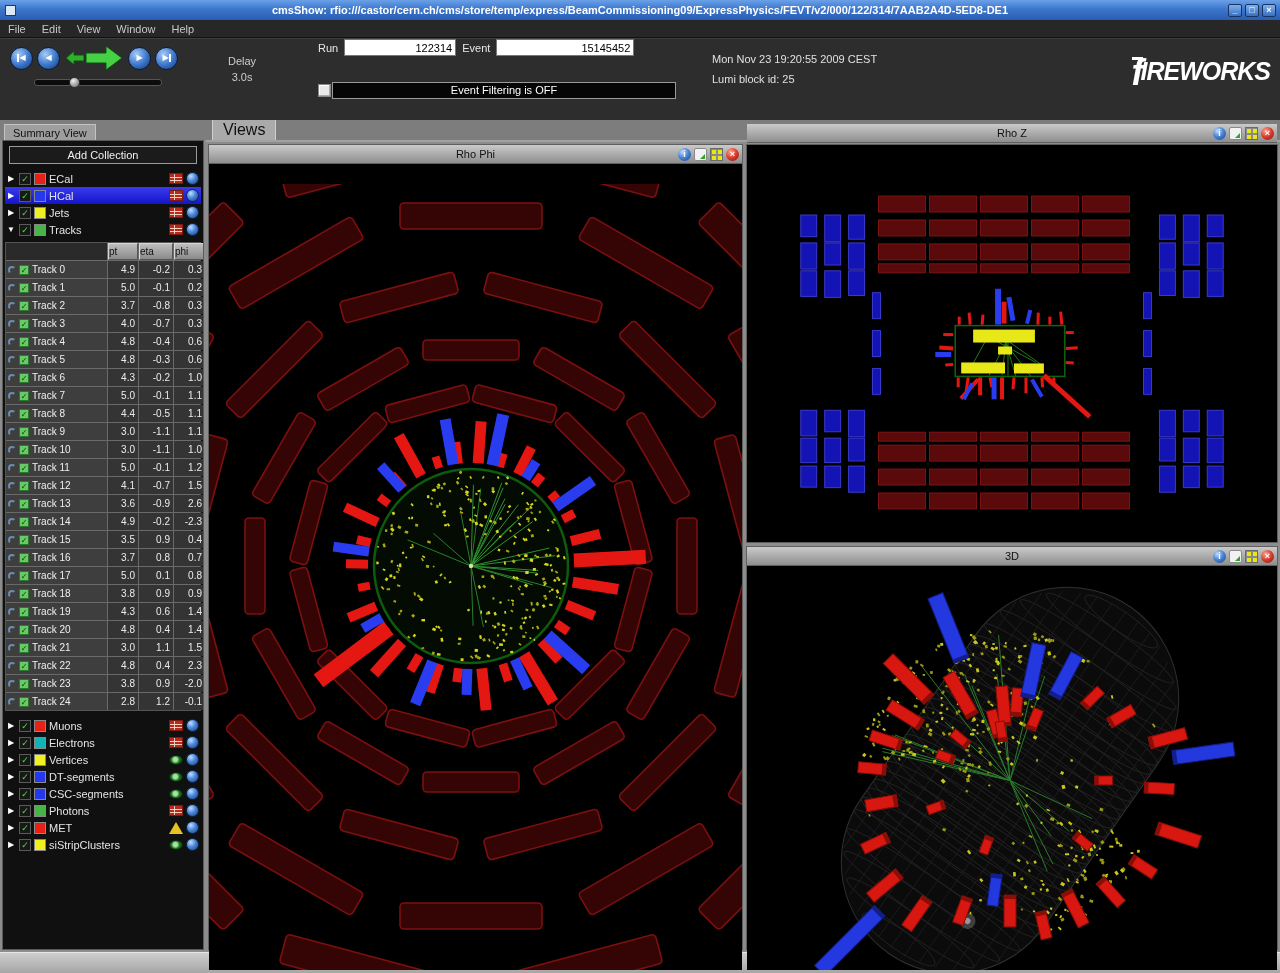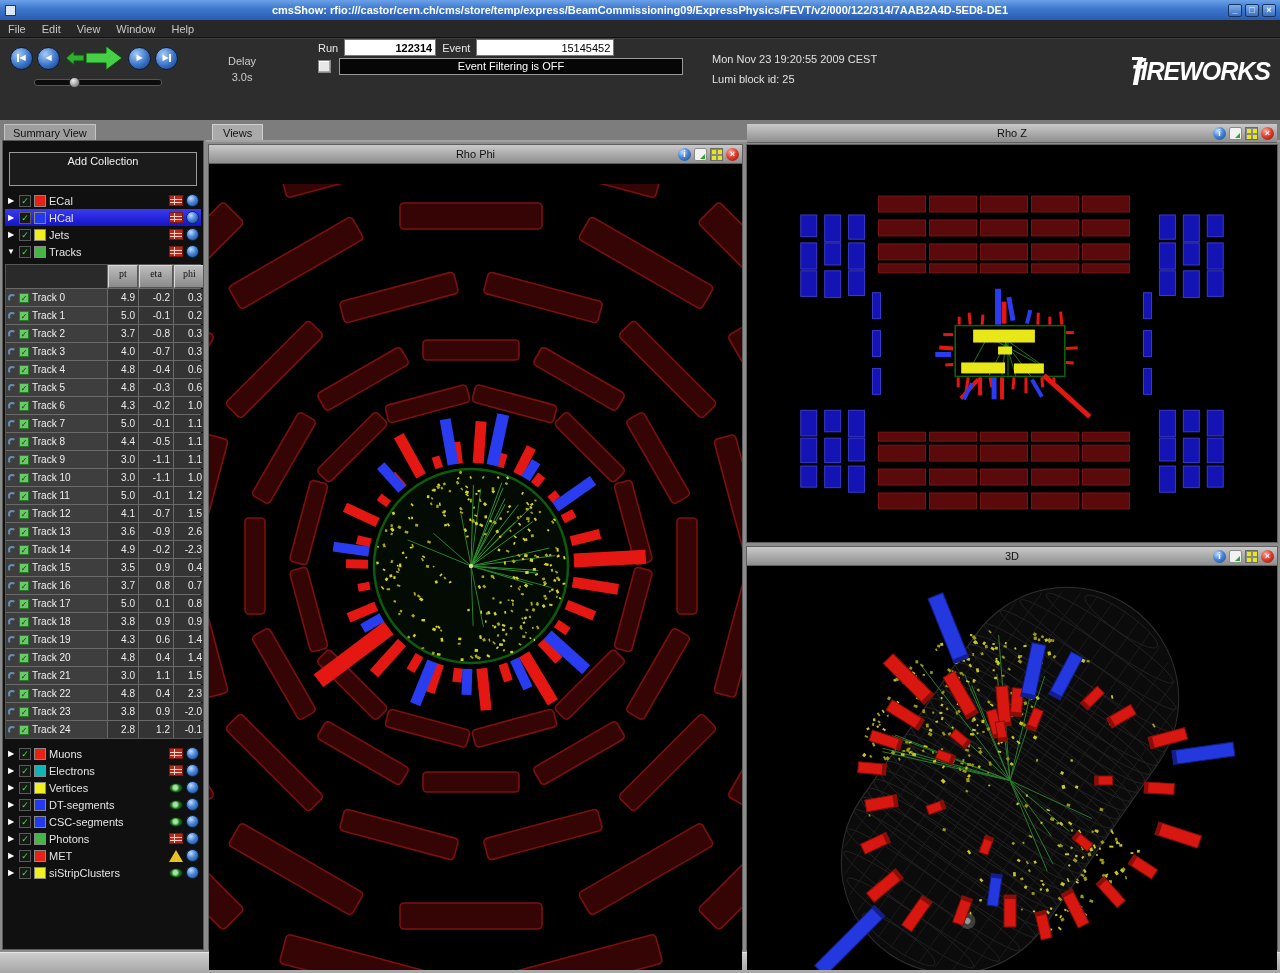--- a/index.html
+++ b/index.html
@@ -37,42 +37,42 @@
   .nav-slider { margin:9px 0 0 24px; width:128px; height:7px; background:#0c0c0c;
     border:1px solid #555; border-radius:3px; position:relative; }
   .slider-handle { position:absolute; left:34px; top:-3px; width:11px; height:11px; border-radius:50%;
     background:radial-gradient(circle at 35% 30%, #f0f0f0, #9a9a9a 60%, #666); border:1px solid #333; }
   .delay-block { position:absolute; left:228px; top:14px; text-align:center; color:#ccc; line-height:16px; }
   .runevent { position:absolute; left:318px; top:0; width:392px; }
   .re-row1 { display:flex; align-items:center; gap:6px; }
   .re-label { color:#e8e8e8; }
   .re-input { height:17px; background:#fff; border:1px solid #777; color:#000; font-size:11px;
     text-align:right; padding-right:3px; font-family:"Liberation Sans",sans-serif; }
-  .run-input { width:92px;font-weight:bold; } .event-input { width:138px; }
-  .re-row2 { display:flex; align-items:center; gap:8px; margin-top:2px; }
+  .run-input { width:112px; } .event-input { width:138px; }
+  .re-row2 { display:flex; align-items:center; gap:1px; margin-top:26px; }
   .filter-chk { width:13px; height:13px; background:#e8e8e8; border:1px solid #888;
     box-shadow:inset -1px -1px 0 #aaa, inset 1px 1px 0 #fff; }
   .filter-btn { width:344px; height:17px; background:#060606; border:1px solid #9a9a9a; color:#fff;
     font-size:11px; text-align:center; line-height:15px; }
   .datetime-block { position:absolute; left:712px; top:10px; line-height:20px; color:#e0e0e0; }
   .logo { position:absolute; right:10px; top:18px; color:#fff; font-style:italic; font-weight:bold;
     font-size:25px; letter-spacing:-1px; display:flex; align-items:flex-start; }
   .logo-f { font-size:36px; line-height:26px; margin-right:-2px; border-top:3px solid #fff; padding-top:0; }
 
   
   .main { flex:1 1 auto; display:flex; height:832px; }
 
   
   .sidebar { width:206px; flex:0 0 auto; background:#8c8c8c; display:flex; flex-direction:column; }
   .sidebar-tab-strip { height:20px; background:#7d7d7d; display:flex; align-items:flex-end; padding-left:4px; }
   .sidebar-tab { background:#9e9e9e; border:1px solid #c4c4c4; border-bottom:none; padding:2px 8px 1px;
     font-size:11px; color:#111; }
   .sidebar-panel { flex:1; margin:0 2px 2px; background:#101010; border:1px solid #5a5a5a; padding:3px 2px;
     overflow:hidden; }
-  .add-collection { display:block; width:188px; margin:8px auto 6px; height:34px; background:#1b1b1b;
+  .add-collection { display:block; width:188px; margin:2px auto 6px; height:18px; background:#1b1b1b;
     border:1px solid #9a9a9a; color:#f0f0f0; font-size:11px; text-align:center; line-height:16px; }
   .coll-row { height:17px; display:flex; align-items:center; gap:3px; padding:0 2px 0 1px;
     color:#e4e4e4; font-size:11px; }
   .coll-row.sel { background:linear-gradient(#3a3aee,#1414c8); }
   .coll-tri { width:10px; color:#fff; font-size:8px; text-align:center; flex:0 0 auto; }
   .coll-chk { width:12px; height:12px; background:#181818; border:1px solid #5a5a5a; color:#44e044;
     font-size:9px; line-height:10px; text-align:center; flex:0 0 auto; }
   .coll-swatch { width:12px; height:12px; border:1px solid #888; flex:0 0 auto; }
   .coll-label { flex:1 1 auto; overflow:hidden; white-space:nowrap; }
   .icon-table { width:14px; height:11px; flex:0 0 auto; background:#b42a1e; border:1px solid #7c1a12;
@@ -82,38 +82,38 @@
   .icon-eye { width:14px; height:10px; flex:0 0 auto; border-radius:50%;
     background:radial-gradient(circle at 45% 45%, #aadfaa 0 2px, #1e7a1e 4px, #0a340a); border:1px solid #0a2a0a; }
   .icon-warning { width:0; height:0; flex:0 0 auto; border-left:7px solid transparent;
     border-right:7px solid transparent; border-bottom:12px solid #e8c224; }
   .icon-sphere { width:13px; height:13px; flex:0 0 auto; border-radius:50%;
     background:radial-gradient(circle at 35% 30%, #c2dcff, #4a86d8 45%, #17427e); border:1px solid #0c2a55; }
 
   
   .track-table { margin:4px 0 6px; background:#6a6a6a; display:grid;
     grid-template-columns:101px 30px 34px 31px; gap:1px; border:1px solid #555; }
-  .tt-hdr { height:23px; background:linear-gradient(#bdbdbd,#8a8a8a); color:#111; font-size:10px;
-    text-align:center; line-height:16px; border:1px solid; border-color:#d8d8d8 #555 #555 #d8d8d8;font-family:Liberation Serif, serif; }
+  .tt-hdr { height:17px; background:linear-gradient(#bdbdbd,#8a8a8a); color:#111; font-size:10px;
+    line-height:16px; border:1px solid; border-color:#d8d8d8 #555 #555 #d8d8d8; }
   .tt-hdr.blank { background:#2a2a2a; border-color:#2a2a2a; }
   .tt-name { height:17px; background:#3e3e3e; color:#f0f0f0; font-size:10px; display:flex;
     align-items:center; gap:3px; padding-left:2px; }
   .trk-curve { width:8px; height:8px; border:2px solid #6b8cb0; border-right-color:transparent;
     border-bottom-color:transparent; border-radius:50%; flex:0 0 auto; }
   .trk-chk { width:10px; height:10px; background:#67c967; border:1px solid #2a7a2a; color:#0a3a0a;
     font-size:8px; line-height:9px; text-align:center; flex:0 0 auto; }
   .tt-val { height:17px; background:#343434; color:#ececec; font-size:10px; text-align:right;
     line-height:17px; padding-right:3px; }
 
   
   .views { flex:1 1 auto; display:flex; flex-direction:column; background:#8c8c8c; }
   .views-tabbar { height:22px; background:#7d7d7d; display:flex; align-items:flex-end; padding-left:6px;
     border-bottom:2px solid #a2a2a2; }
   .views-tab { background:#aaaaaa; border:1px solid #cfcfcf; border-bottom:none; padding:2px 10px 1px;
-    font-size:11px; color:#111; }
+    font-size:16px; color:#111; }
   .views-panels { flex:1; position:relative; }
   .view-panel { position:absolute; border:1px solid #5f5f5f; display:flex; flex-direction:column;
     background:#000;gap:20px; }
   .vp-rhophi { left:2px; top:2px; width:535px; height:806px; }
   .vp-rhoz  { left:540px; top:2px; width:532px; height:399px;justify-content:flex-end; }
   .vp-3d    { left:540px; top:404px; width:532px; height:404px; }
   .view-header { height:19px; flex:0 0 auto; background:linear-gradient(#cacaca,#8e8e8e); display:flex;
     align-items:center; position:relative; border-bottom:1px solid #5f5f5f; }
   .view-title { position:absolute; left:0; right:0; text-align:center; font-size:11px; color:#111; }
   .vh-icons { margin-left:auto; display:flex; gap:3px; padding-right:3px; z-index:1; align-items:center; }

